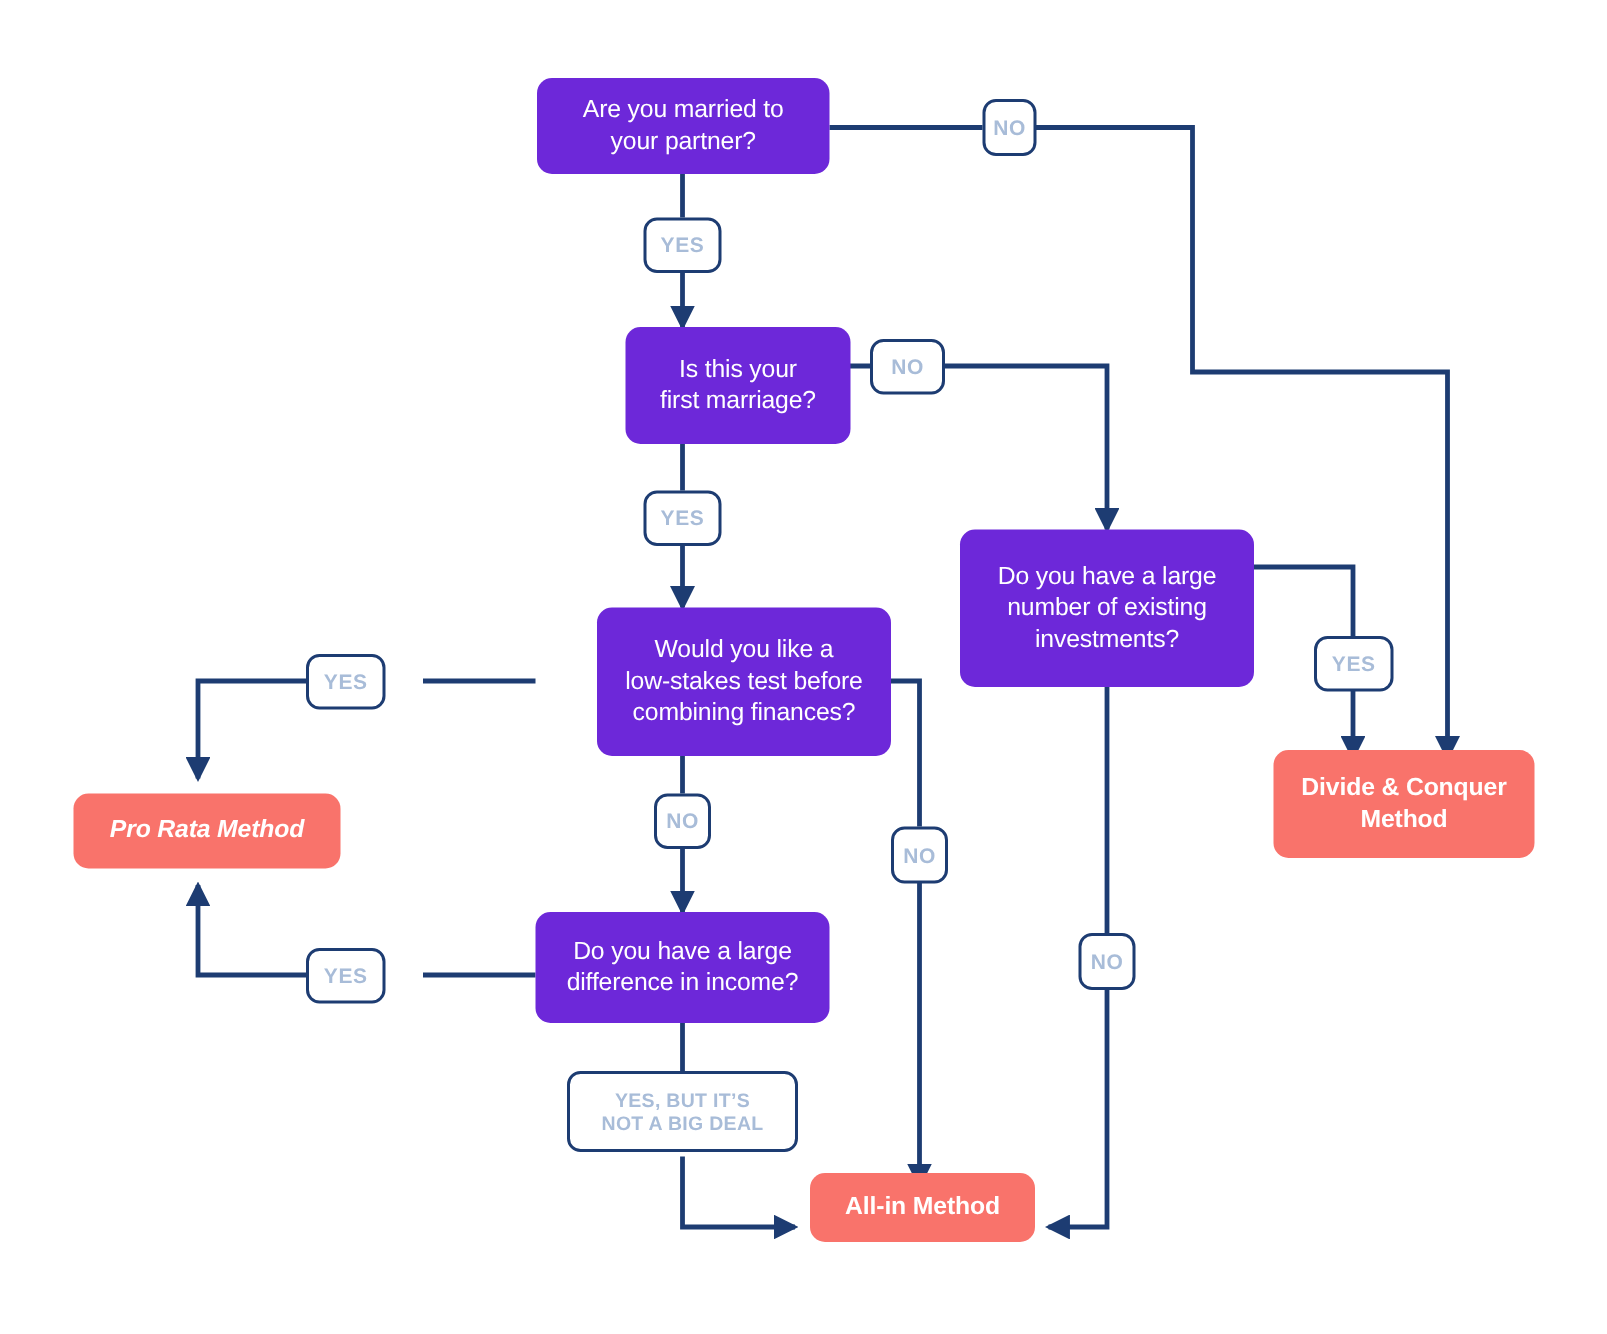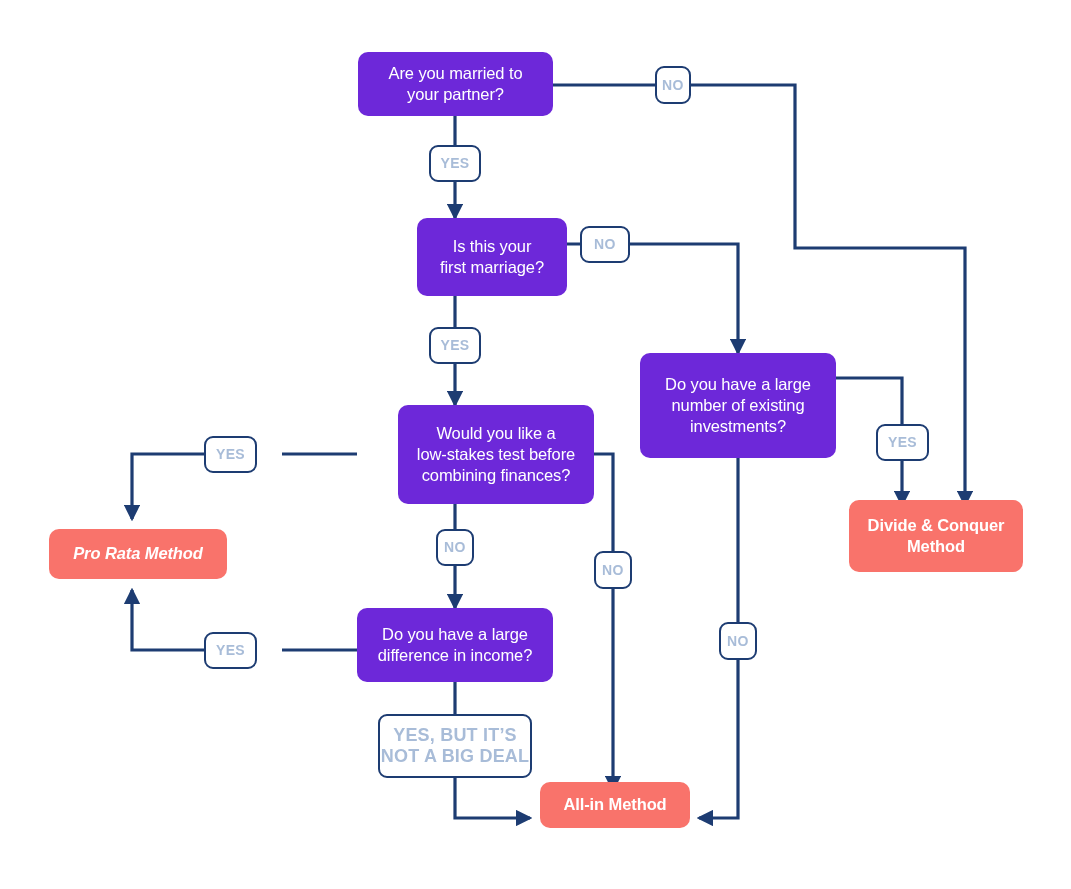--- a/index.html
+++ b/index.html
@@ -150,20 +150,20 @@
   <div class="label" style="left:429px; top:327px; width:52px; height:37px;">YES</div>
 
   <div class="label" style="left:204px; top:436px; width:53px; height:37px;">YES</div>
 
   <div class="label" style="left:204px; top:632px; width:53px; height:37px;">YES</div>
 
   <div class="label" style="left:436px; top:529px; width:38px; height:37px;">NO</div>
 
   <div class="label" style="left:594px; top:551px; width:38px; height:38px;">NO</div>
 
-  <div class="label" style="left:378px; top:714px; width:154px; height:64px; font-size:18px; letter-spacing:0.2px;">YES, BUT IT’S
+  <div class="label" style="left:378px; top:714px; width:154px; height:54px; font-size:13px; letter-spacing:0.2px;">YES, BUT IT’S
 NOT A BIG DEAL</div>
 
   <div class="label" style="left:719px; top:622px; width:38px; height:38px;">NO</div>
 
   <div class="label" style="left:876px; top:424px; width:53px; height:37px;">YES</div>
 
 </div>
 
 </body></html>

